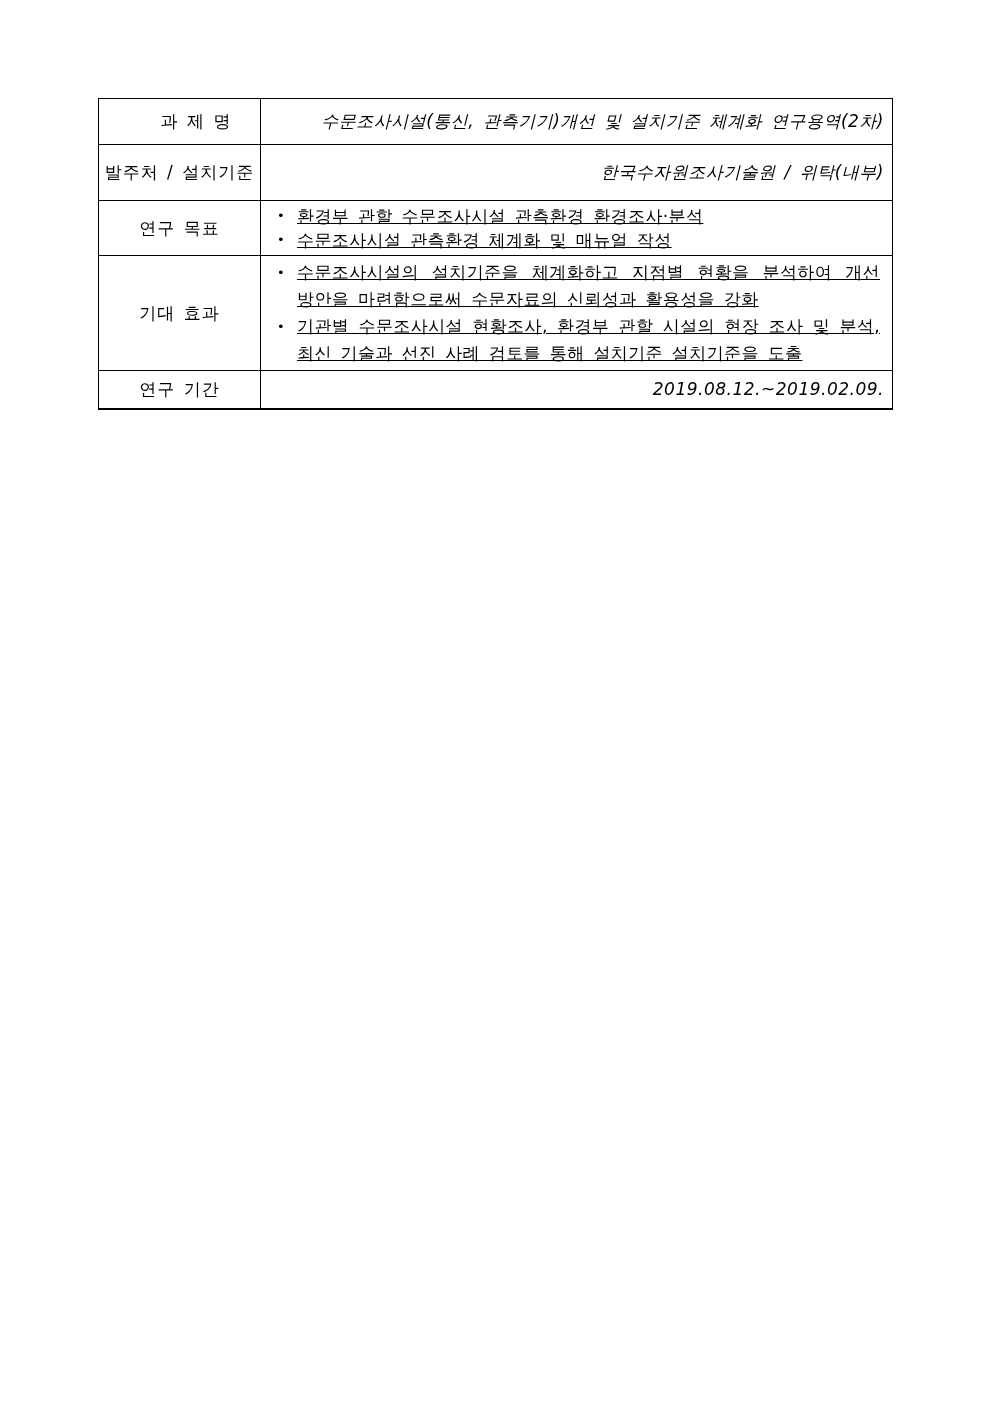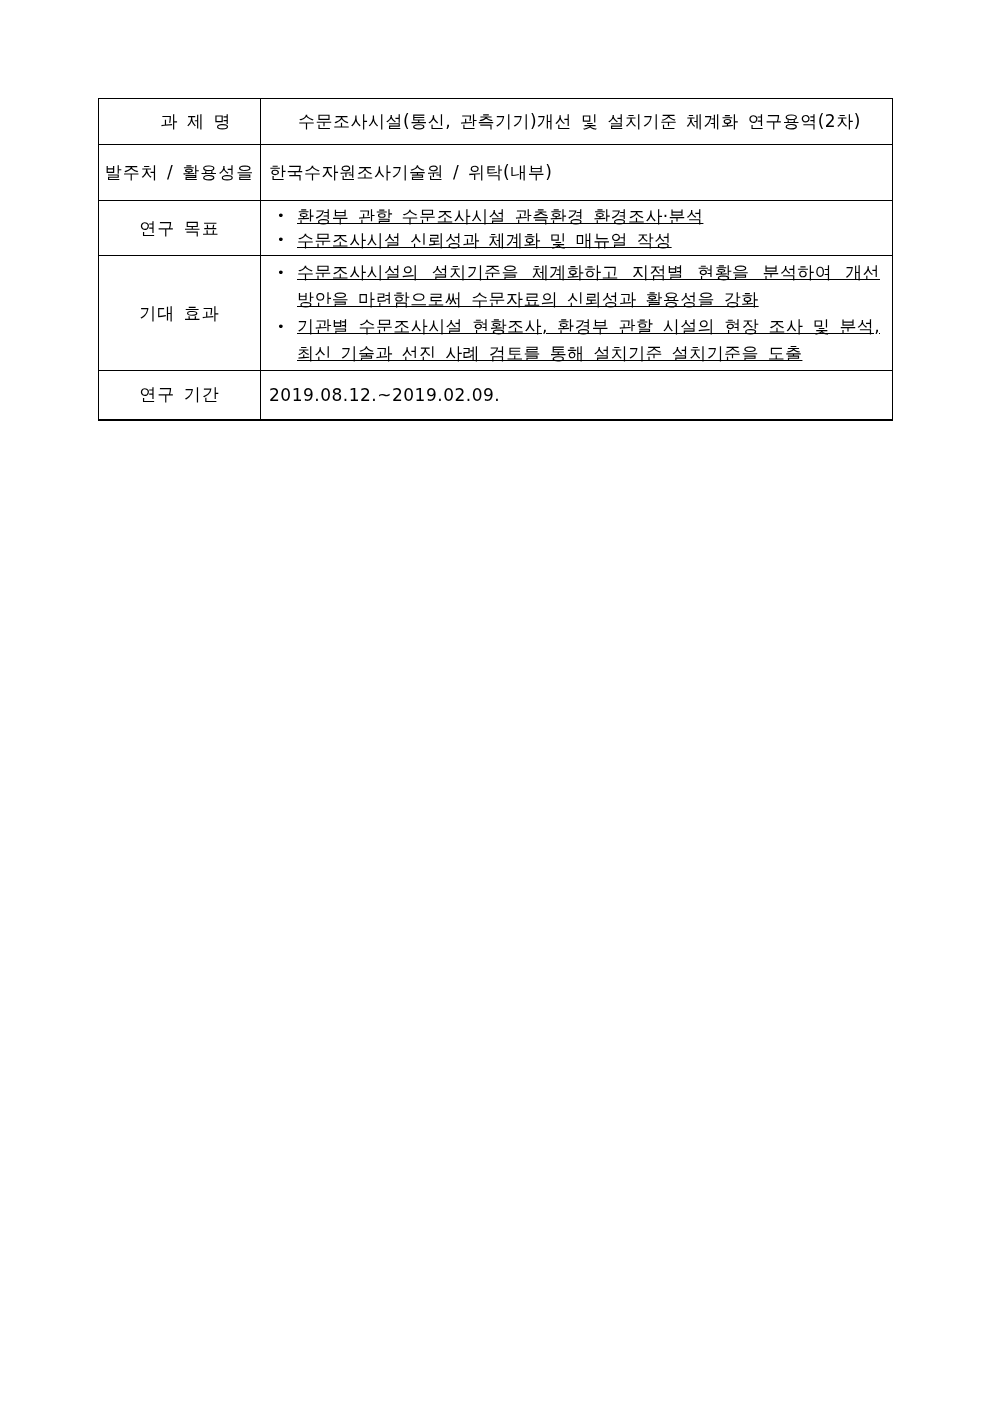--- a/index.html
+++ b/index.html
@@ -32,31 +32,32 @@
   .col-value { width: 632px; }
 
   .label-cell {
     text-align: center;
     vertical-align: middle;
     letter-spacing: 1px;
     word-spacing: 2px;
     padding: 2px 4px;
   }
   .value-center {
-    text-align: left;
+    text-align: right;
     vertical-align: middle;
     letter-spacing: 0.5px;
     word-spacing: 3px;
     padding: 2px 8px;
+    font-style: italic;
   }
   .row-title    td { height: 46px; padding-left: 37px; }
   .row-agency   td { height: 56px; }
   .row-goals    td { height: 48px; }
   .row-effects  td { height: 102px; }
-  .row-period   td { height: 49px; }
+  .row-period   td { height: 38px; }
 
   .bullets-cell {
     vertical-align: middle;
     padding: 3px 12px 3px 10px;
   }
   .bullet-line {
     display: flex;
     align-items: flex-start;
   }
   .row-goals .bullet-line { line-height: 24px; }
@@ -83,33 +84,33 @@
     <colgroup>
       <col class="col-label">
       <col class="col-value">
     </colgroup>
     <tbody>
       <tr class="row-title">
         <td class="label-cell">과 제 명</td>
         <td class="value-center">수문조사시설(통신, 관측기기)개선 및 설치기준 체계화 연구용역(2차)</td>
       </tr>
       <tr class="row-agency">
-        <td class="label-cell">발주처 / 활용성을</td>
+        <td class="label-cell">발주처 / 설치기준</td>
         <td class="value-center">한국수자원조사기술원 / 위탁(내부)</td>
       </tr>
       <tr class="row-goals">
         <td class="label-cell">연구 목표</td>
         <td class="bullets-cell">
           <div class="bullet-line">
             <span class="bullet">•</span>
             <span class="bullet-text">환경부 관할 수문조사시설 관측환경 환경조사·분석</span>
           </div>
           <div class="bullet-line">
             <span class="bullet">•</span>
-            <span class="bullet-text">수문조사시설 신뢰성과 체계화 및 매뉴얼 작성</span>
+            <span class="bullet-text">수문조사시설 관측환경 체계화 및 매뉴얼 작성</span>
           </div>
         </td>
       </tr>
       <tr class="row-effects">
         <td class="label-cell">기대 효과</td>
         <td class="bullets-cell">
           <div class="bullet-line">
             <span class="bullet">•</span>
             <span class="bullet-text">수문조사시설의 설치기준을 체계화하고 지점별 현황을 분석하여 개선 방안을 마련함으로써 수문자료의 신뢰성과 활용성을 강화</span>
           </div>

